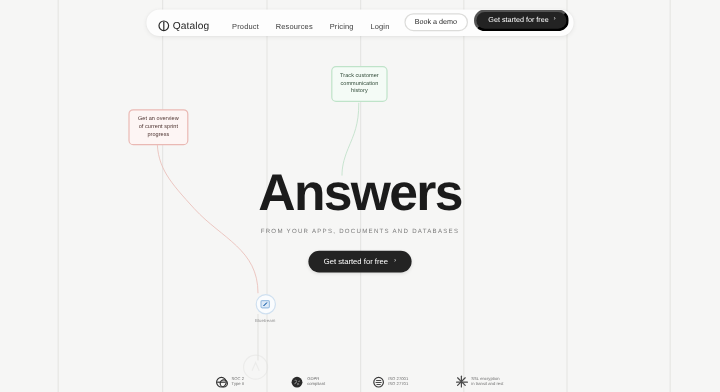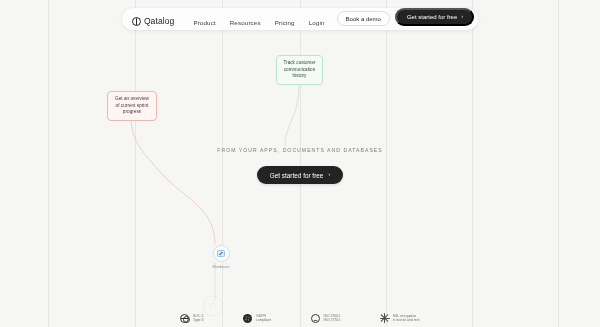--- a/index.html
+++ b/index.html
@@ -154,20 +154,21 @@
         <span>Get started for free</span>
         <span class="chev">›</span>
       </button>
     </nav>
   </div>
 
   <div class="card card-green">Track customer communication history</div>
   <div class="card card-pink">Get an overview of current sprint progress</div>
 
   <div class="hero">
+    <h1>Answers</h1>
     <div class="sub">FROM YOUR APPS, DOCUMENTS AND DATABASES</div>
     <div class="cta">
       <span>Get started for free</span>
       <span class="chev">›</span>
     </div>
   </div>
 
   <div class="node">
     <div class="node-ring">
       <div class="node-chip"></div>

